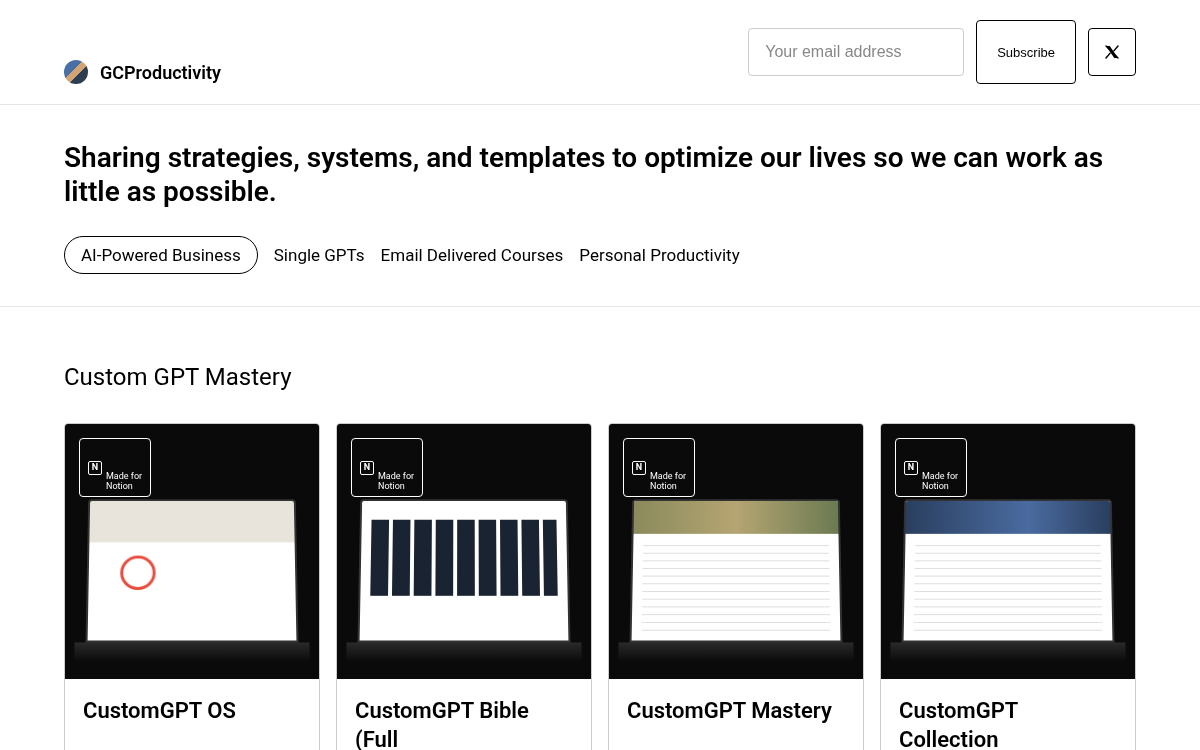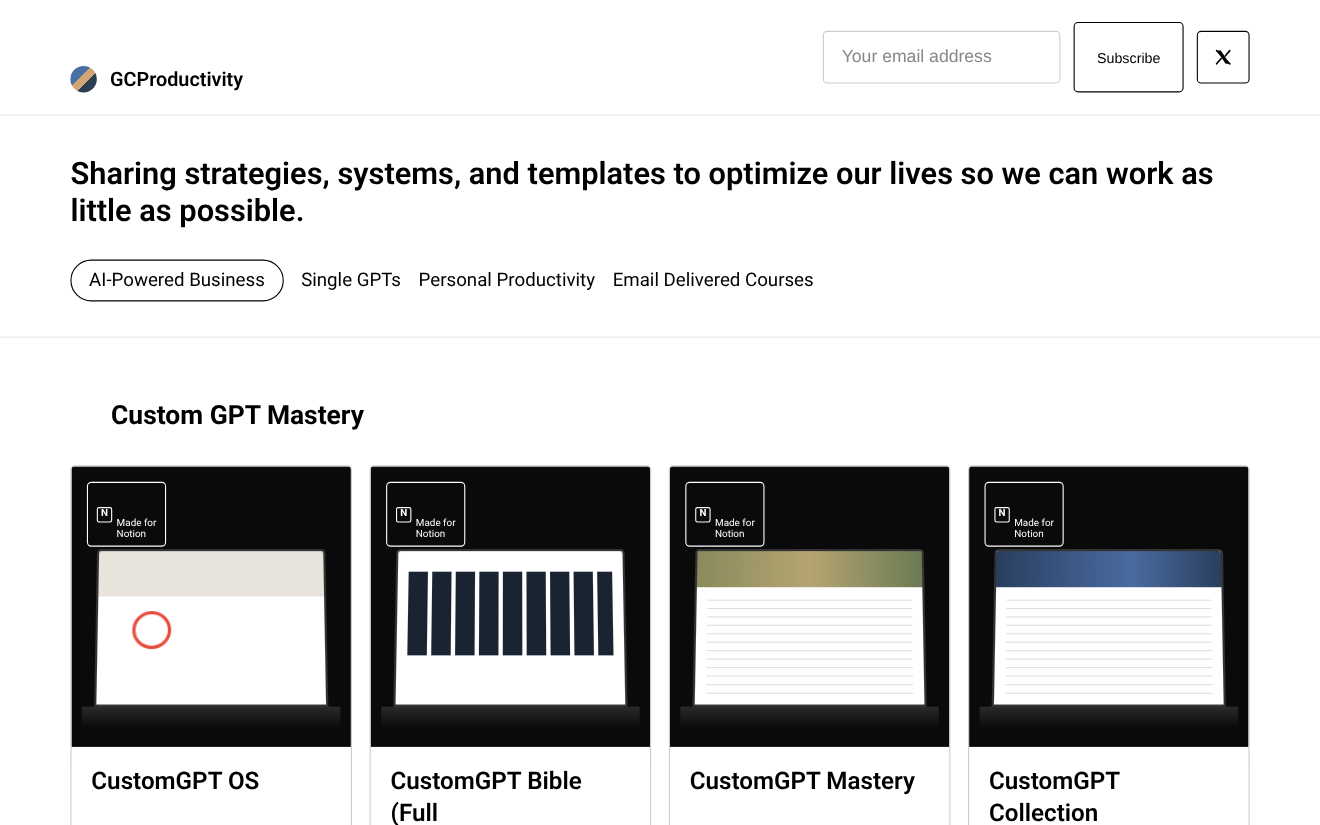--- a/index.html
+++ b/index.html
@@ -12,21 +12,21 @@
 .email-input { width: 216px; height: 48px; padding: 0 16px; border: 1px solid #ccc; border-radius: 4px; font-size: 16px; color: #333; }
 .email-input::placeholder { color: #888; }
 .subscribe-btn { height: 64px; padding: 0 20px; border: 1px solid #000; border-radius: 4px; background: #fff; font-size: 13px; font-weight: 500; cursor: pointer; }
 .social-btn { width: 48px; height: 48px; border: 1px solid #000; border-radius: 4px; background: #fff; display: flex; align-items: center; justify-content: center; cursor: pointer; }
 .hero { padding: 36px 64px 32px; border-bottom: 1px solid #e5e5e5; }
 .hero-title { font-size: 28px; font-weight: 600; line-height: 1.2; max-width: 1060px; }
 .tabs { display: flex; gap: 16px; margin-top: 28px; align-items: center; }
 .tab { font-size: 17px; padding: 8px 0; cursor: pointer; }
 .tab.active { border: 1px solid #000; border-radius: 20px; padding: 8px 16px; }
 .section { padding: 56px 64px 40px; }
-.section-title { font-size: 24px; font-weight: 700; margin-bottom: 32px; margin-left: 37px; }
+.section-title { font-size: 24px; font-weight: 400; margin-bottom: 32px; }
 .grid { display: grid; grid-template-columns: repeat(4, 1fr); gap: 16px; }
 .card { border: 1px solid #ccc; border-radius: 4px; overflow: hidden; cursor: pointer; }
 .card-image { height: 255px; background: #0a0a0a; position: relative; display: flex; align-items: center; justify-content: center; padding: 20px 20px 0; }
 .badge { position: absolute; top: 14px; left: 14px; border: 1px solid #fff; border-radius: 4px; padding: 4px 8px; display: flex; align-items: center; gap: 4px; color: #fff; font-size: 9px; line-height: 1.1; }
 .badge-icon { width: 14px; height: 14px; border: 1px solid #fff; border-radius: 2px; display: flex; align-items: center; justify-content: center; font-size: 9px; font-weight: bold; }
 .badge-text { display: flex; flex-direction: column; margin-top: 29px; }
 .laptop { width: 100%; height: 180px; position: relative; transform: perspective(800px) rotateX(8deg); transform-origin: bottom; margin-top: 40px; }
 .screen { width: 100%; height: 150px; background: #f5f5f5; border-radius: 4px 4px 0 0; border: 2px solid #333; overflow: hidden; position: relative; }
 .screen-1 { background: linear-gradient(180deg, #e8e4dc 0%, #e8e4dc 30%, #fff 30%); }
 .screen-1::after { content: ''; position: absolute; top: 40%; left: 15%; width: 30px; height: 30px; border: 3px solid #e74c3c; border-radius: 50%; }
@@ -60,22 +60,22 @@
         </svg>
     </button>
   </div>
 </header>
 
 <section class="hero">
   <h1 class="hero-title">Sharing strategies, systems, and templates to optimize our lives so we can work as little as possible.</h1>
   <nav class="tabs">
     <span class="tab active">AI-Powered Business</span>
     <span class="tab">Single GPTs</span>
+    <span class="tab">Email Delivered Courses</span>
     <span class="tab">Personal Productivity</span>
-    <span class="tab">Email Delivered Courses</span>
   </nav>
 </section>
 
 <section class="section">
   <h2 class="section-title">Custom GPT Mastery</h2>
   <div class="grid">
 
     <article class="card">
       <div class="card-image">
         <div class="badge">

